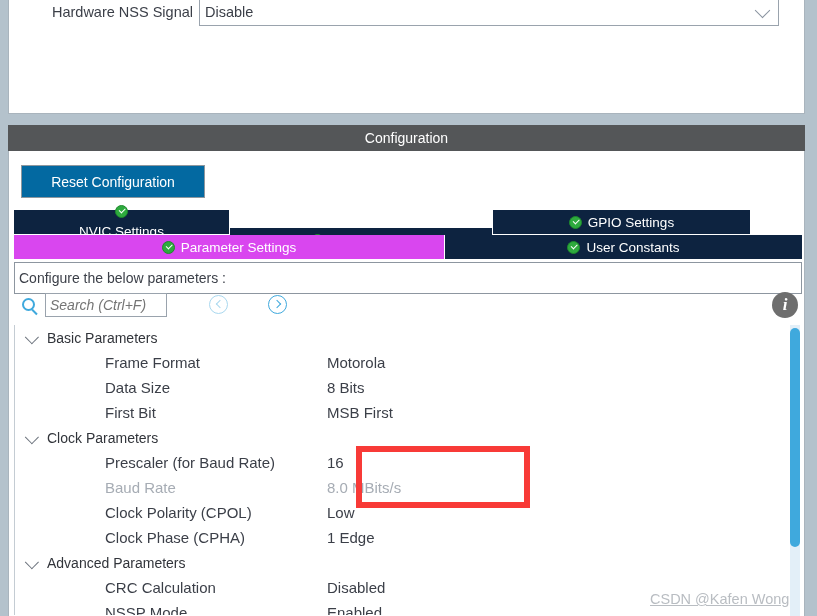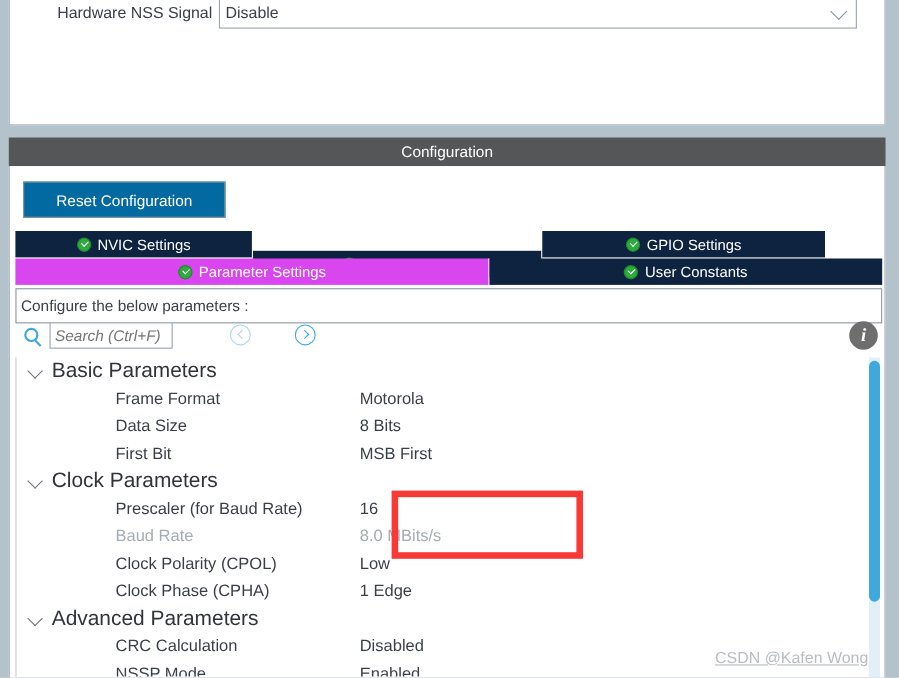--- a/index.html
+++ b/index.html
@@ -65,21 +65,21 @@
   .tabrow.r1 { top: 59px; width: 788px; }
   .tabrow.r2 { top: 84px; width: 788px; }
   .tab {
     height: 24px; background: #0d2340; color: #ffffff;
     display: flex; align-items: center; justify-content: center;
     font-size: 13.5px; gap: 6px; border-right: 1px solid #ffffff;
     cursor: pointer; white-space: nowrap;
   }
   .tab:last-child { border-right: none; }
   .tab.active { background: #d946ef; color: #ffffff; }
-  .tab.t-nvic { width: 216px; }
+  .tab.t-nvic { width: 216px; flex-direction: column; }
   .tab.t-dma  { width: 263px; margin-top: 18px; }
   .tab.t-gpio { width: 257px; }
   .tab.t-param { width: 431px; }
   .tab.t-user  { width: 357px; align-items: center; }
   .check {
     width: 13px; height: 13px; border-radius: 50%;
     background: #2eaa3e; display: inline-block; position: relative;
     border: 1px solid #1d8b2c; flex: 0 0 auto;
   }
   .check::after {
@@ -104,21 +104,21 @@
   .mag {
     position: absolute; left: 8px; top: 7px; width: 13px; height: 13px;
     border: 2px solid #3fa9dd; border-radius: 50%;
   }
   .mag::after {
     content: ""; position: absolute; right: -5px; bottom: -4px;
     width: 7px; height: 2px; background: #3fa9dd;
     transform: rotate(45deg);
   }
   .search-input {
-    position: absolute; left: 31px; top: 2px; width: 112px; height: 24px;
+    position: absolute; left: 31px; top: 2px; width: 122px; height: 24px;
     border: 1px solid #9aa3ad; background: #ffffff;
     font-family: "Liberation Sans", sans-serif;
     font-size: 14px; font-style: italic; color: #9aa0a8;
     padding-left: 4px; outline: none;
   }
   .navbtn {
     position: absolute; top: 4px; width: 19px; height: 19px;
     border-radius: 50%; cursor: pointer;
   }
   .navbtn.prev { left: 195px; border: 1.6px solid #a9d8ef; }
@@ -143,21 +143,21 @@
   }
 
   
   .plist {
     position: absolute; left: 5px; top: 174px; width: 788px; height: 290px;
     overflow: hidden; background: #ffffff;
     border-left: 1px solid #c4ccd3;
   }
   .group {
     height: 25px; display: flex; align-items: center;
-    padding-left: 14px; font-size: 19px; color: #31343a;
+    padding-left: 14px; font-size: 14px; color: #31343a;
     cursor: pointer;
   }
   .group .caret {
     width: 10px; height: 10px; margin-right: 8px; flex: 0 0 auto;
     border-left: 1.5px solid #6c737d; border-bottom: 1.5px solid #6c737d;
     transform: rotate(-45deg) translate(-1px, -2px);
   }
   .prow {
     height: 25px; display: flex; align-items: center;
     font-size: 15px; cursor: default;

